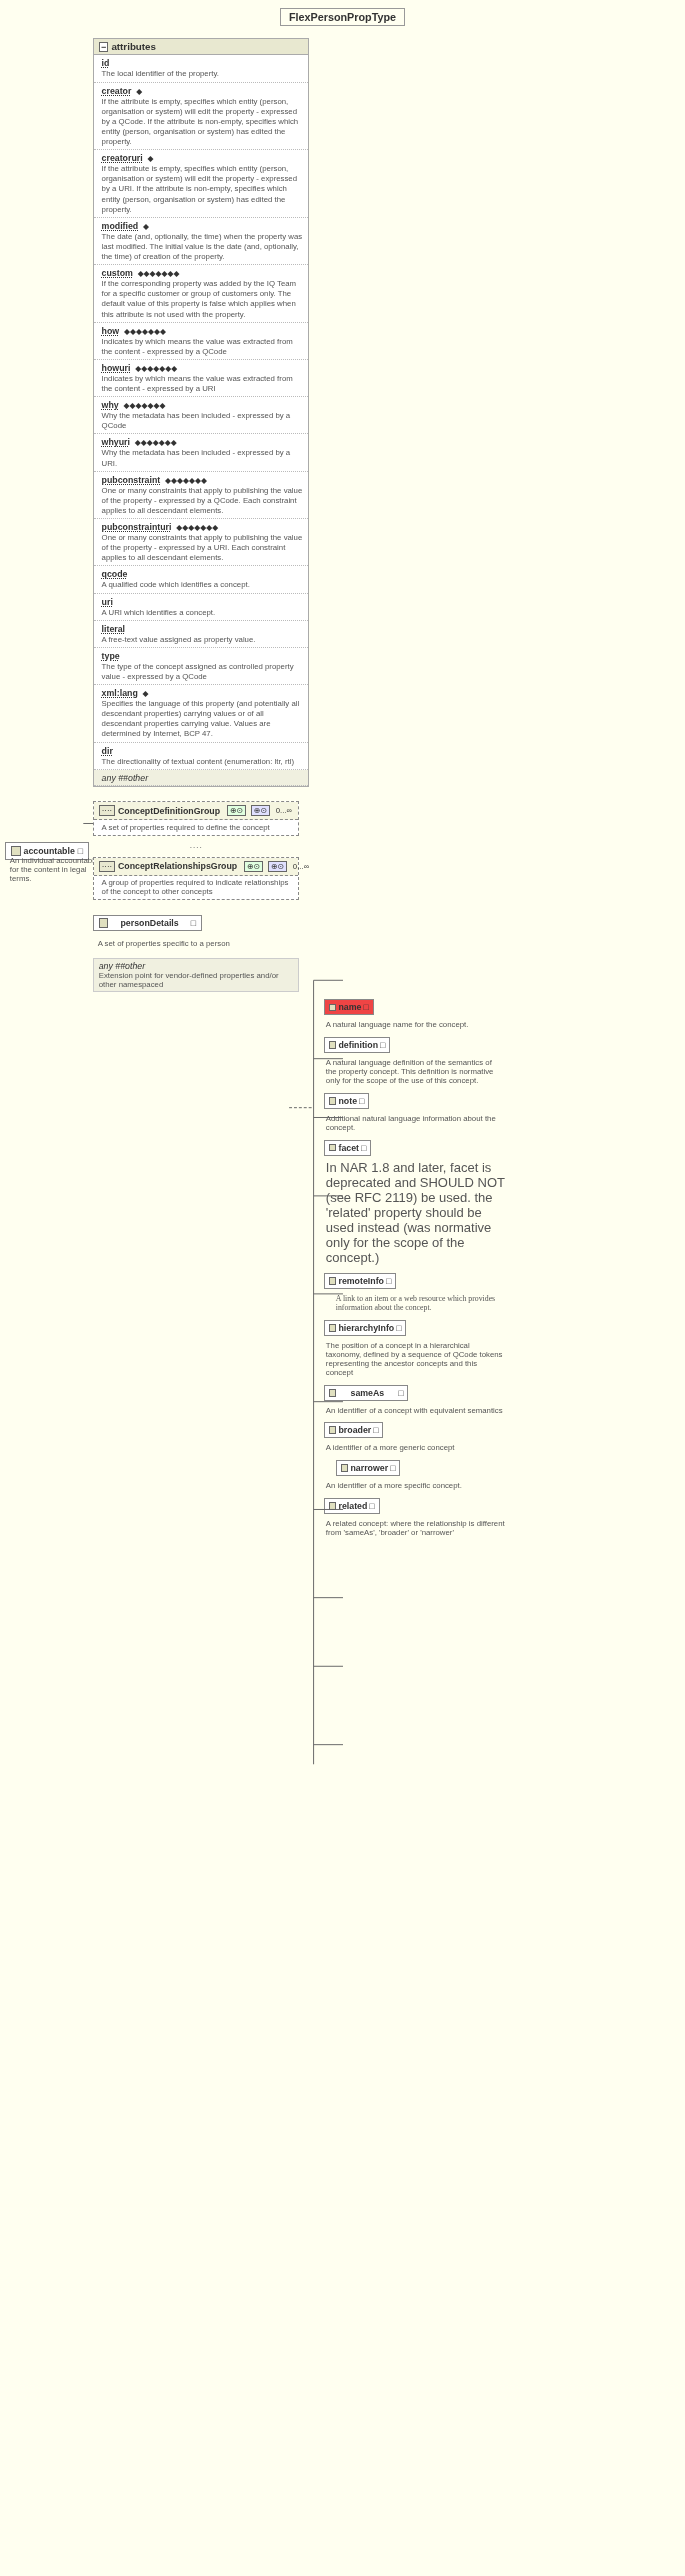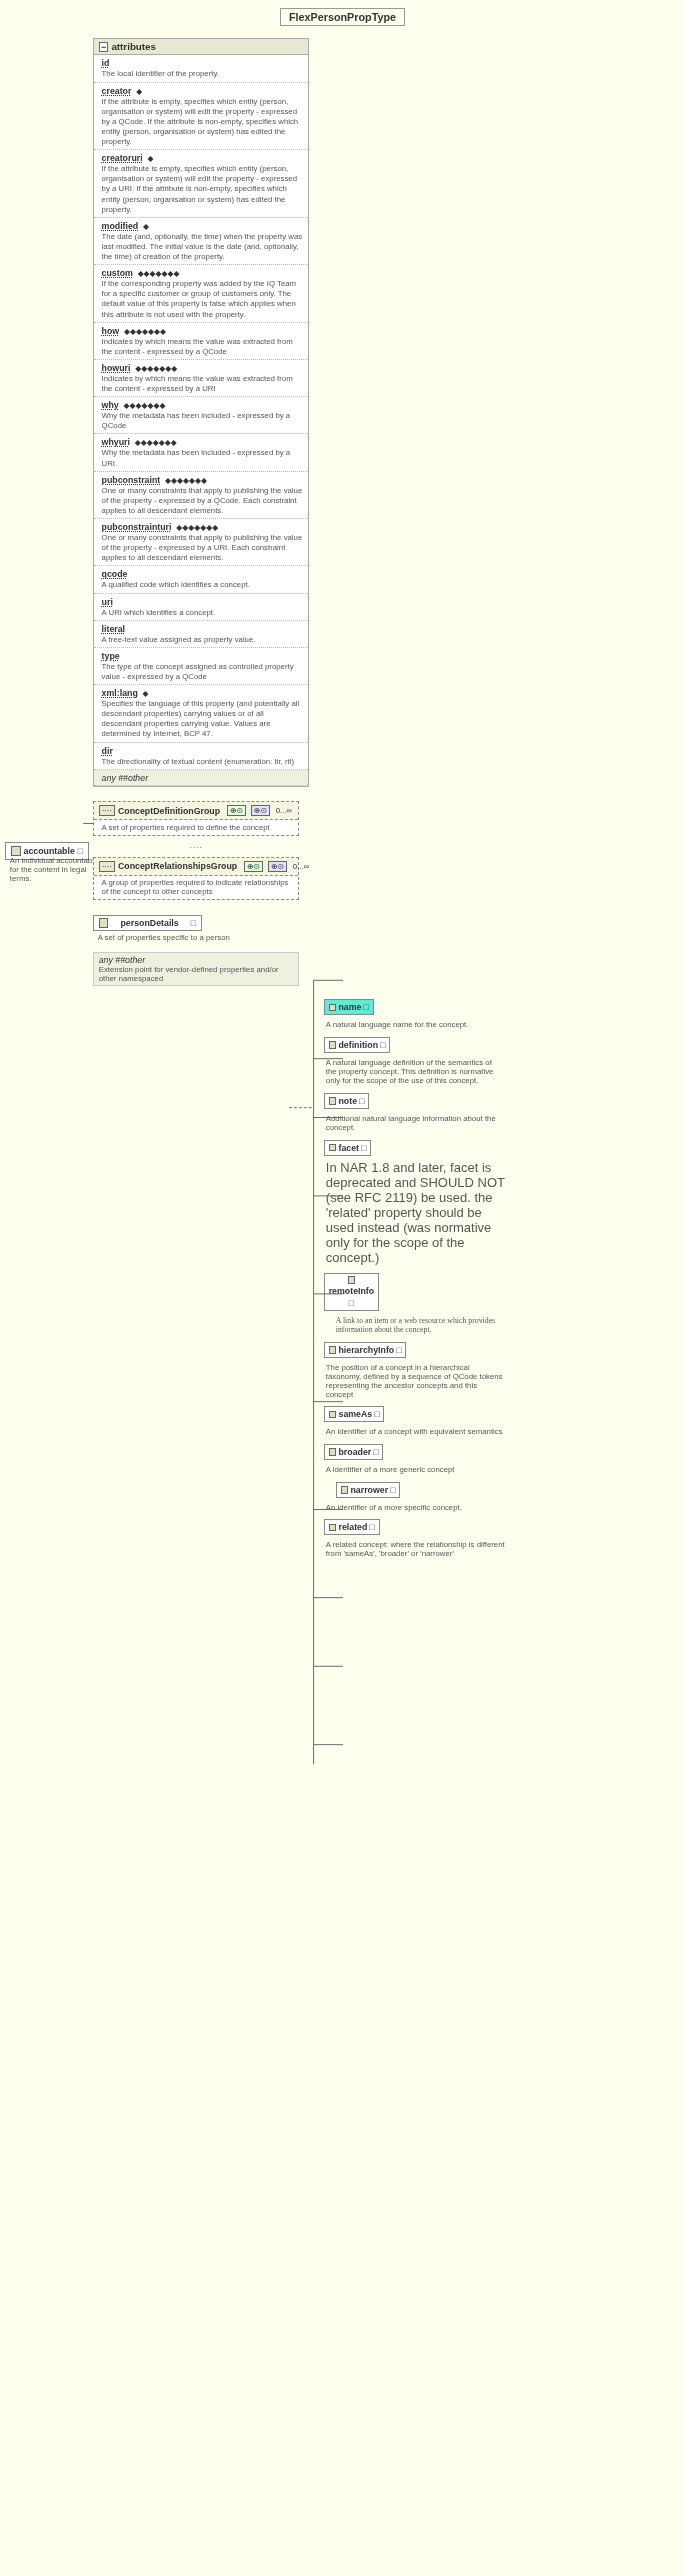--- a/index.html
+++ b/index.html
@@ -280,33 +280,33 @@
         <div style="padding:2.9px 7.8px; font-size:7.8px; color:#555;">A group of properties required to indicate relationships of the concept to other concepts</div>
       </div>
 
       <div style="margin-top:14.7px; display:flex; align-items:flex-start; gap:2.9px;">
         <div style="border:1px solid #888; padding:2px 4.9px; background:#fff; display:flex; align-items:center; gap:12px;">
           <span style="width:9.8px;height:9.8px;border:1px solid #666;background:#e0e0c0;display:inline-block;"></span>
           <span style="font-size:8.8px;font-weight:bold;">personDetails</span>
           <span style="font-size:8.8px;">□</span>
         </div>
       </div>
-      <div style="font-size:7.8px;color:#555;margin-left:4.9px;margin-top:2px;">A set of properties specific to a person</div>
+      <div style="font-size:7.8px;color:#555;margin-left:4.9px;margin-top:8px;">A set of properties specific to a person</div>
 
       <div style="margin-top:9.8px; background:#f0f0e0; border:1px solid #ccc; padding:2px 4.9px;">
         <div style="font-size:8.8px;font-style:italic;">any ##other</div>
         <div style="font-size:7.8px;color:#555;">Extension point for vendor-defined properties and/or other namespaced</div>
       </div>
 
     </div>
 
     <div style="position:absolute; left:314px; top:961px; width:181px;">
 
       <div style="display:flex; align-items:flex-start; gap:2.9px; margin-bottom:4.9px;">
-        <div style="border:1px solid #888; padding:2px 3.9px; background:#5eead4; display:flex; align-items:center; gap:2px; white-space:nowrap;">
+        <div style="border:1px solid #888; padding:2px 3.9px; background:#ef4444; display:flex; align-items:center; gap:2px; white-space:nowrap;">
           <span style="width:7.8px;height:7.8px;border:1px solid #666;background:#e0e0c0;display:inline-block;"></span>
           <span style="font-size:8.8px;font-weight:bold;">name</span>
           <span style="font-size:8.8px;">□</span>
         </div>
       </div>
       <div style="font-size:7.8px;color:#555;margin-bottom:7.8px;margin-left:2px;">A natural language name for the concept.</div>
 
       <div style="display:flex; align-items:flex-start; gap:2.9px; margin-bottom:4.9px;">
         <div style="border:1px solid #888; padding:2px 3.9px; background:#fff; display:flex; align-items:center; gap:2px; white-space:nowrap;">
           <span style="width:7.8px;height:7.8px;border:1px solid #666;background:#e0e0c0;display:inline-block;"></span>
@@ -328,39 +328,39 @@
       <div style="display:flex; align-items:flex-start; gap:2.9px; margin-bottom:4.9px;">
         <div style="border:1px solid #888; padding:2px 3.9px; background:#fff; display:flex; align-items:center; gap:2px; white-space:nowrap;">
           <span style="width:7.8px;height:7.8px;border:1px solid #666;background:#e0e0c0;display:inline-block;"></span>
           <span style="font-size:8.8px;font-weight:bold;">facet</span>
           <span style="font-size:8.8px;">□</span>
         </div>
       </div>
       <div style="font-size:13px;color:#555;margin-bottom:7.8px;margin-left:2px;">In NAR 1.8 and later, facet is deprecated and SHOULD NOT (see RFC 2119) be used. the 'related' property should be used instead (was normative only for the scope of the concept.)</div>
 
       <div style="display:flex; align-items:flex-start; gap:2.9px; margin-bottom:4.9px;">
-        <div style="border:1px solid #888; padding:2px 3.9px; background:#fff; display:flex; align-items:center; gap:2px; white-space:nowrap;flex-direction:column;">
+        <div style="border:1px solid #888; padding:2px 3.9px; background:#fff; display:flex; align-items:center; gap:2px; white-space:nowrap;">
           <span style="width:7.8px;height:7.8px;border:1px solid #666;background:#e0e0c0;display:inline-block;"></span>
           <span style="font-size:8.8px;font-weight:bold;">remoteInfo</span>
           <span style="font-size:8.8px;">□</span>
         </div>
       </div>
       <div style="font-size:7.8px;color:#555;margin-bottom:7.8px;margin-left:12px;font-family:Liberation Serif, serif;">A link to an item or a web resource which provides information about the concept.</div>
 
       <div style="display:flex; align-items:flex-start; gap:2.9px; margin-bottom:4.9px;">
         <div style="border:1px solid #888; padding:2px 3.9px; background:#fff; display:flex; align-items:center; gap:2px; white-space:nowrap;">
           <span style="width:7.8px;height:7.8px;border:1px solid #666;background:#e0e0c0;display:inline-block;"></span>
           <span style="font-size:8.8px;font-weight:bold;">hierarchyInfo</span>
           <span style="font-size:8.8px;">□</span>
         </div>
       </div>
       <div style="font-size:7.8px;color:#555;margin-bottom:7.8px;margin-left:2px;">The position of a concept in a hierarchical taxonomy, defined by a sequence of QCode tokens representing the ancestor concepts and this concept</div>
 
       <div style="display:flex; align-items:flex-start; gap:2.9px; margin-bottom:4.9px;">
-        <div style="border:1px solid #888; padding:2px 3.9px; background:#fff; display:flex; align-items:center; gap:2px; white-space:nowrap;">
+        <div style="border:1px solid #888; padding:2px 3.9px; background:#fff; display:flex; align-items:center; gap:14px; white-space:nowrap;">
           <span style="width:7.8px;height:7.8px;border:1px solid #666;background:#e0e0c0;display:inline-block;"></span>
           <span style="font-size:8.8px;font-weight:bold;">sameAs</span>
           <span style="font-size:8.8px;">□</span>
         </div>
       </div>
       <div style="font-size:7.8px;color:#555;margin-bottom:7.8px;margin-left:2px;">An identifier of a concept with equivalent semantics</div>
 
       <div style="display:flex; align-items:flex-start; gap:2.9px; margin-bottom:4.9px;">
         <div style="border:1px solid #888; padding:2px 3.9px; background:#fff; display:flex; align-items:center; gap:2px; white-space:nowrap;">
           <span style="width:7.8px;height:7.8px;border:1px solid #666;background:#e0e0c0;display:inline-block;"></span>

